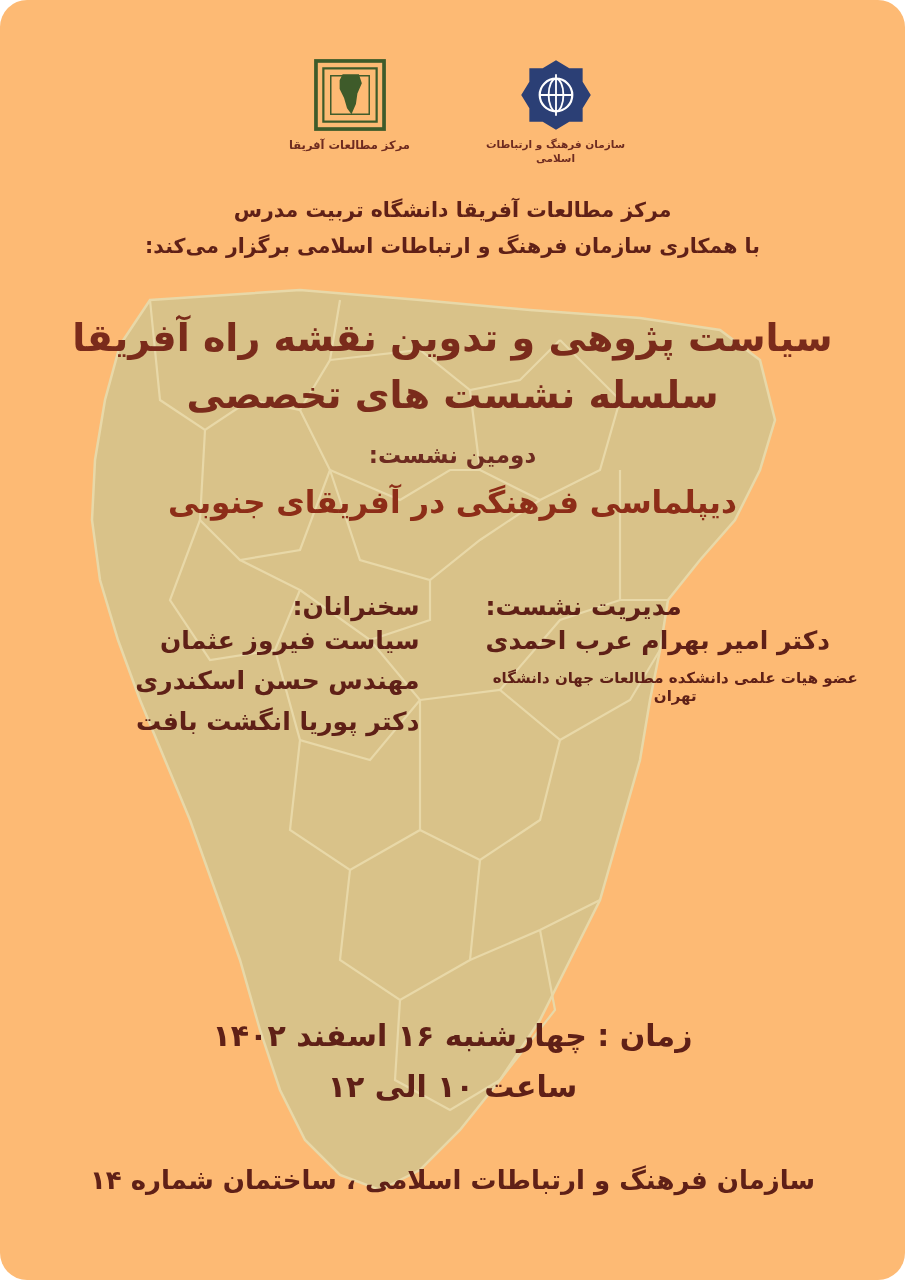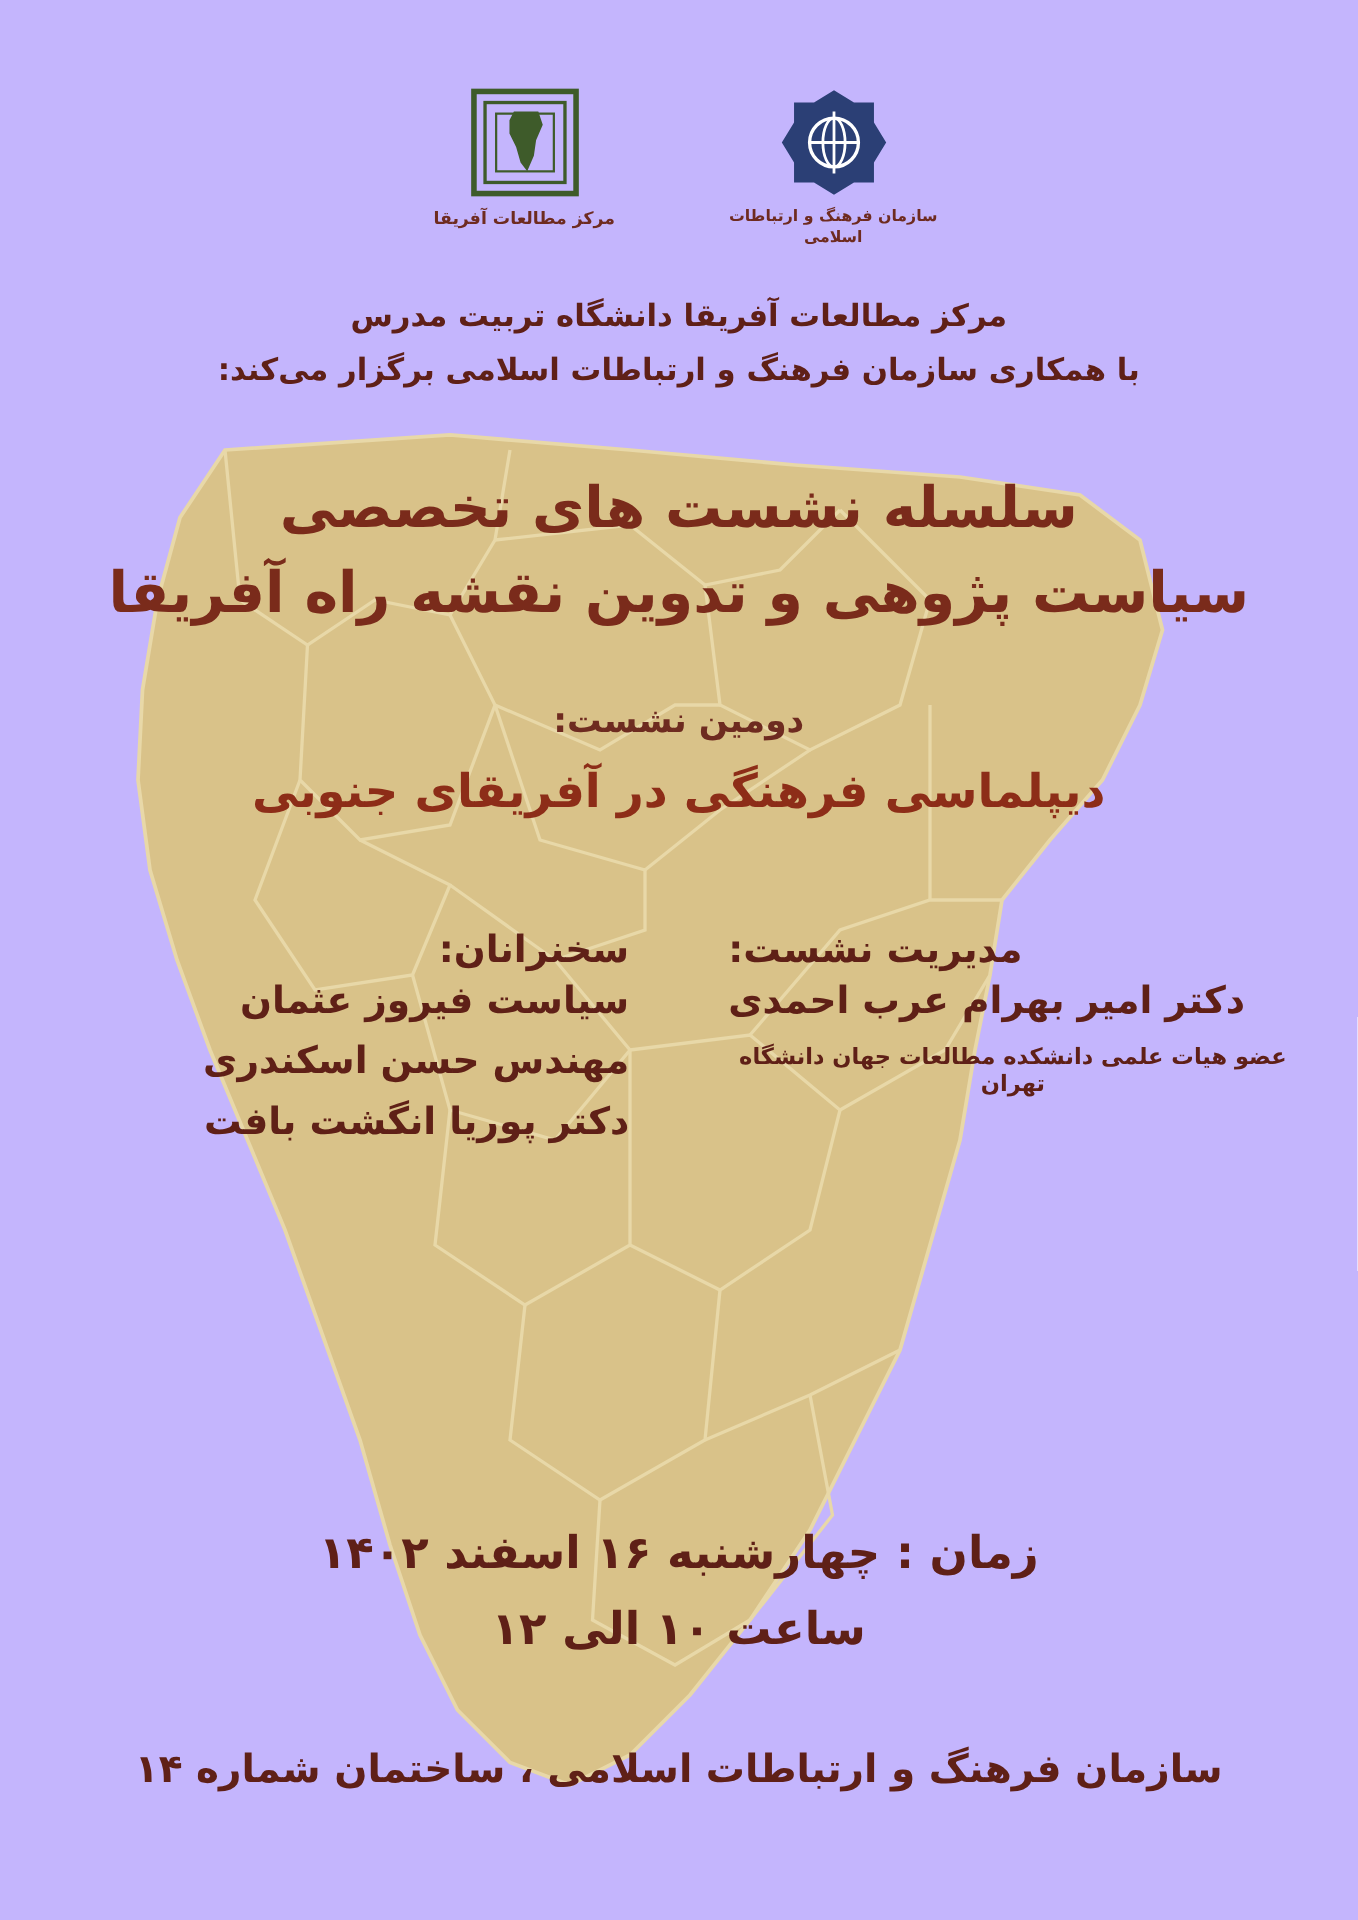--- a/index.html
+++ b/index.html
@@ -7,22 +7,23 @@
     padding: 0;
     background: #ffffff;
   }
   body {
     font-family: "DejaVu Sans", "Liberation Sans", sans-serif;
   }
   .poster {
     position: relative;
     width: 905px;
     height: 1280px;
-    background: #c4b5fd;
+    background: #fdba74;
     overflow: hidden;
+    border-radius: 27px;
   }
   
   .map-layer {
     position: absolute;
     inset: 0;
     width: 905px;
     height: 1280px;
     z-index: 0;
     pointer-events: none;
   }
@@ -84,21 +85,21 @@
     margin-top: 46px;
     font-size: 38px;
     font-weight: bold;
     color: #7a2b1b;
     line-height: 1.5;
     letter-spacing: -0.5px;
     padding: 0 60px;
   }
 
   .session-label {
-    margin-top: 44px;
+    margin-top: 18px;
     font-size: 23px;
     font-weight: bold;
     color: #6e2b20;
   }
   .session-title {
     margin-top: 16px;
     font-size: 31px;
     font-weight: bold;
     color: #8d2d18;
     letter-spacing: -0.3px;
@@ -225,22 +226,22 @@
       </div>
 
     </div>
 
     <div class="host-line">
       <div>مرکز مطالعات آفریقا دانشگاه تربیت مدرس</div>
       <div>با همکاری سازمان فرهنگ و ارتباطات اسلامی برگزار می‌کند:</div>
     </div>
 
     <div class="series-title">
+      <div>سیاست پژوهی و تدوین نقشه راه آفریقا</div>
       <div>سلسله نشست های تخصصی</div>
-      <div>سیاست پژوهی و تدوین نقشه راه آفریقا</div>
     </div>
 
     <div class="session-label">دومین نشست:</div>
     <div class="session-title">دیپلماسی فرهنگی در آفریقای جنوبی</div>
 
     <div class="people">
 
       <div class="col col-left">
         <div class="col-heading">مدیریت نشست:</div>
         <div class="person">دکتر امیر بهرام عرب احمدی</div>

